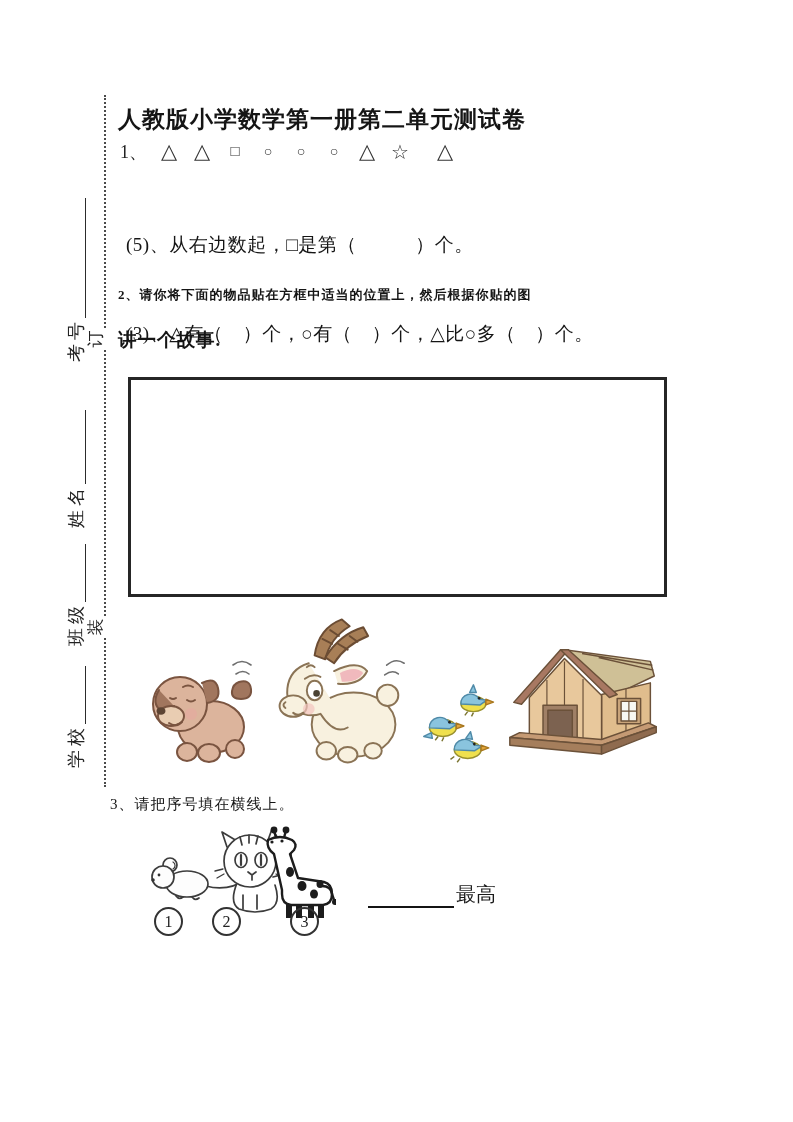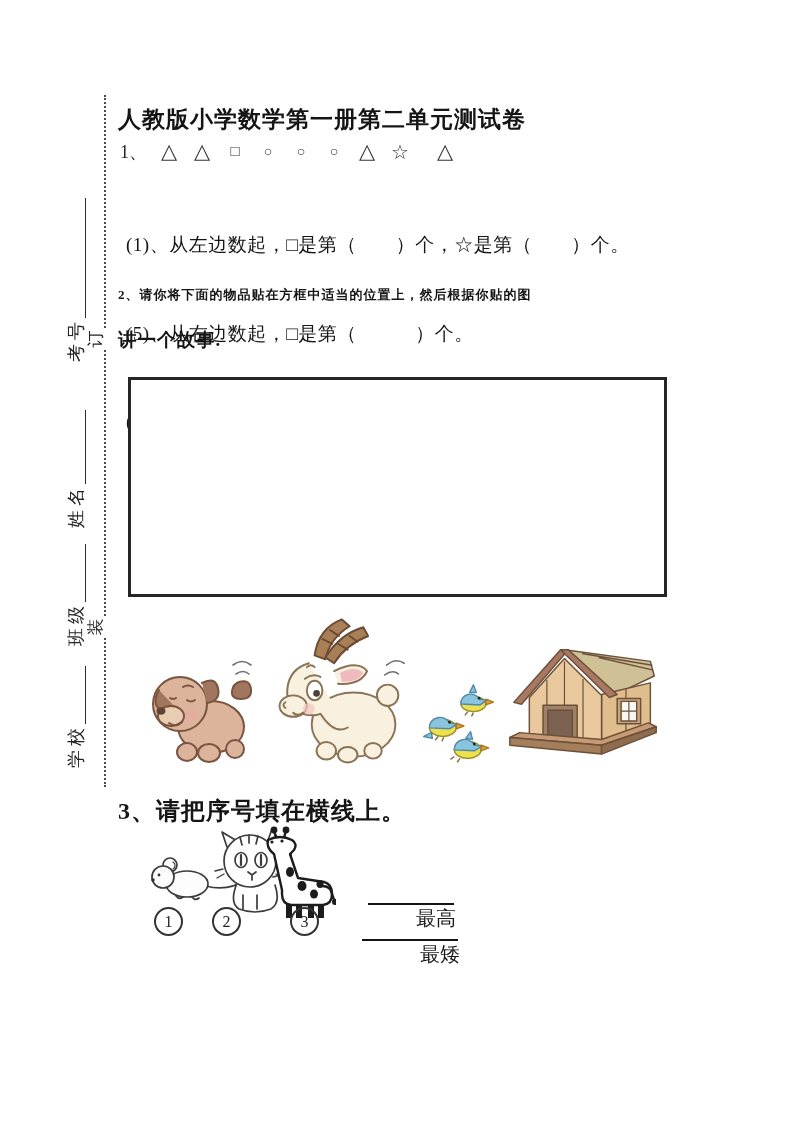--- a/index.html
+++ b/index.html
@@ -34,25 +34,25 @@
 
   .q2-line1{position:absolute;left:118px;top:286px;font-size:13px;font-weight:bold;letter-spacing:1px;}
   .q2-line2{position:absolute;left:118px;top:327px;font-size:18.5px;font-weight:bold;letter-spacing:1px;}
 
   .paste-box{position:absolute;left:128px;top:377px;width:533px;height:214px;
              border:3px solid #262626;background:#fff;}
 
   .illus{position:absolute;}
   .illus svg{display:block;width:100%;height:100%;}
 
-  .q3-label{position:absolute;left:118px;top:795px;font-size:24px;font-weight:bold;letter-spacing:1px;}
+  .q3-label{position:absolute;left:110px;top:795px;font-size:15px;font-weight:normal;letter-spacing:1px;}
 
   .circle-num{position:absolute;top:907px;width:25px;height:25px;border:2px solid #333;
               border-radius:50%;text-align:center;line-height:25px;font-size:16px;color:#222;}
-  .ans-row{position:absolute;display:flex;align-items:flex-end;font-size:20px;color:#1a1a1a;flex-direction:column;}
+  .ans-row{position:absolute;display:flex;align-items:flex-end;font-size:20px;color:#1a1a1a;}
   .ans-row .ans-line{border-bottom:2px solid #141414;height:22px;margin-right:2px;}
 </style>
 </head>
 <body>
 
 <div class="page">
 
   <div class="binding-line"></div>
   <div class="margin-strip">
     <span class="lbl" style="margin-left:24px">学校</span>
@@ -76,21 +76,20 @@
     <span class="shape sq">□</span>
     <span class="shape circ">○</span>
     <span class="shape circ">○</span>
     <span class="shape circ">○</span>
     <span class="shape tri">△</span>
     <span class="shape star">☆</span>
     <span class="shape tri" style="margin-left:12px">△</span>
   </div>
 
   <div class="subqs">
-    <div>(1)、从左边数起，□是第（　　）个，☆是第（　　）个。</div>
     <div>(5)、从右边数起，□是第（　　　）个。</div>
     <div>(3)、△有（　）个，○有（　）个，△比○多（　）个。</div>
   </div>
 
   <div class="q2-line1">2、请你将下面的物品贴在方框中适当的位置上，然后根据你贴的图</div>
   <div class="q2-line2">讲一个故事.</div>
   <div class="paste-box"></div>
 
   <div class="illus" style="left:147px;top:653px;width:120px;height:112px">
     <svg viewBox="0 0 120 110">
@@ -263,18 +262,14 @@
   </div>
 
   <div class="circle-num" style="left:154px">1</div>
   <div class="circle-num" style="left:212px">2</div>
   <div class="circle-num" style="left:290px">3</div>
 
   <div class="ans-row" style="left:368px;top:881px">
     <span class="ans-line" style="width:86px"></span>
     <span>最高</span>
   </div>
-  <div class="ans-row" style="left:362px;top:917px">
-    <span class="ans-line" style="width:96px"></span>
-    <span>最矮</span>
-  </div>
 
 </div>
 
 </body></html>

